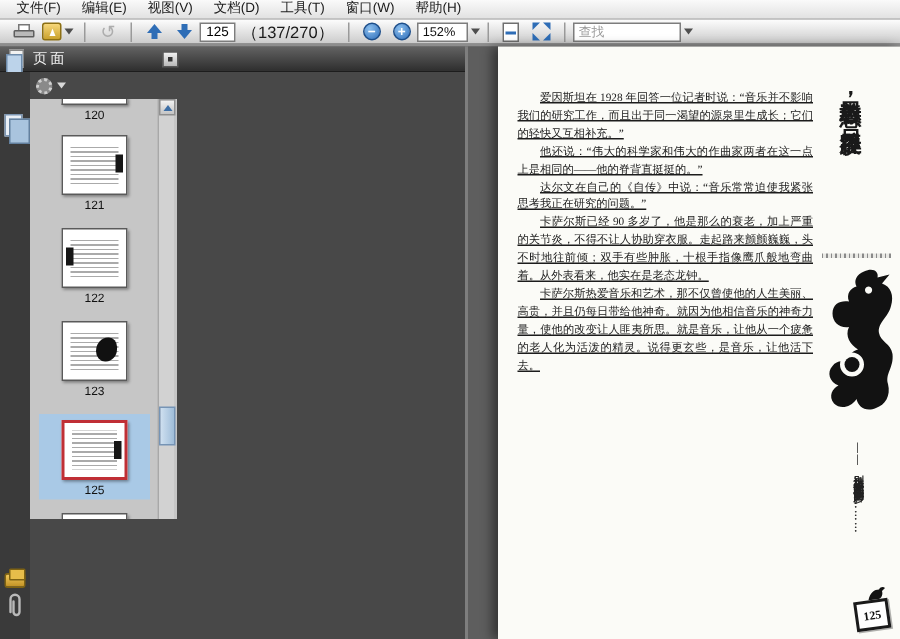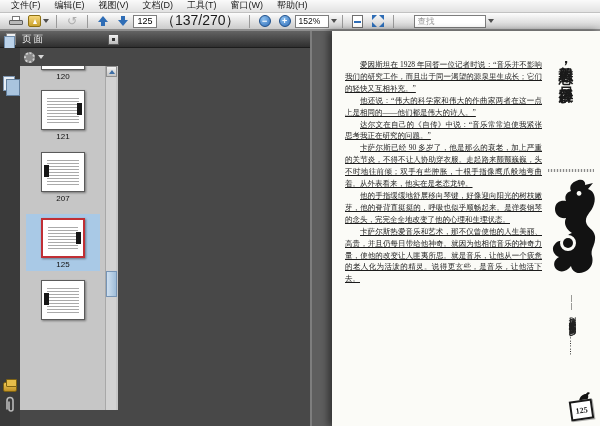--- a/index.html
+++ b/index.html
@@ -27,35 +27,35 @@
                    border-left:2.5px solid transparent; border-right:2.5px solid transparent; border-bottom:5px solid #fff; }
   .caret { width:0; height:0; border-left:3px solid transparent; border-right:3px solid transparent;
            border-top:4px solid #4e4e4e; margin-left:2px; }
   .prevview { font-size:12px; color:#adadad; line-height:12px; }
   .navarrow { display:flex; flex-direction:column; align-items:center; }
   .navarrow .head-up { width:0;height:0;border-left:5px solid transparent;border-right:5px solid transparent;border-bottom:6px solid #2e6db6; }
   .navarrow .head-down { width:0;height:0;border-left:5px solid transparent;border-right:5px solid transparent;border-top:6px solid #2e6db6; }
   .navarrow .stem { width:4px; height:4px; background:#2e6db6; }
   .pagebox { width:24px; height:13px; border:1px solid #7d7d7d; background:#fff; font-size:9px;
              text-align:center; font-family:"Liberation Sans",sans-serif; padding:0; }
-  .pcount { font-size:14px; color:#1a1a1a; margin:17px 4px; white-space:nowrap; }
+  .pcount { font-size:11px; color:#1a1a1a; margin:17px 4px; white-space:nowrap; }
   .zoomcircle { width:12px; height:12px; border-radius:50%; border:1px solid #1d4e8a;
                 background:radial-gradient(circle at 35% 30%, #8cc0ef, #2f6db8);
                 color:#fff; font-size:9px; font-weight:bold; line-height:10px; text-align:center; }
   .zoombox { width:34px; height:13px; border:1px solid #7d7d7d; background:#fff; font-size:8.5px;
              display:flex; align-items:center; padding-left:3px; color:#111; }
   .fitw { width:11px; height:13px; background:#fff; border:1px solid #6f6f6f; position:relative; }
   .fitw::after { content:""; position:absolute; left:1px; top:5px; width:7px; height:2px; background:#2e6db6; }
   .fitp { width:12px; height:12px; position:relative; }
   .fitp i { position:absolute; width:0; height:0; }
   .fitp .a1 { left:0; top:0; border-top:5px solid #2e6db6; border-right:5px solid transparent; }
   .fitp .a2 { right:0; top:0; border-top:5px solid #2e6db6; border-left:5px solid transparent; }
   .fitp .a3 { left:0; bottom:0; border-bottom:5px solid #2e6db6; border-right:5px solid transparent; }
   .fitp .a4 { right:0; bottom:0; border-bottom:5px solid #2e6db6; border-left:5px solid transparent; }
-  .findbox { width:72px; height:13px; border:1px solid #7d7d7d; background:#fff; font-size:8.5px; padding:0 3px;margin-left:15px; }
+  .findbox { width:72px; height:13px; border:1px solid #7d7d7d; background:#fff; font-size:8.5px; padding:0 3px; }
   .findbox::placeholder { color:#9a9a9a; }
 
   
   .content { position:absolute; left:0; top:31px; width:600px; height:395px; }
 
   .panel-header { position:absolute; left:0; top:0; width:310px; height:17px;
                   background:linear-gradient(#636363,#2f2f2f); display:flex; align-items:center;
                   border-bottom:1px solid #1d1d1d;text-align:right; }
   .ph-icon { width:10px; height:12px; margin:0 6px 0 6px; background:#f2f2f2; border:1px solid #888;
              position:relative; }
@@ -77,21 +77,21 @@
                            background:#e7bd4a; border:1px solid #7e6212; border-radius:1px; }
   .strip-clip { position:absolute; left:4px; bottom:8px; }
 
   .panel-bg { position:absolute; left:20px; top:17px; width:290px; height:378px; background:#484848; }
   .opts-row { position:absolute; left:20px; top:17px; width:98px; height:18px; background:#484848;
               display:flex; align-items:center; padding-left:4px; }
   .gear { width:11px; height:11px; border-radius:50%; border:2px dotted #cfcfcf; background:#8a8a8a; }
   .opts-caret { width:0; height:0; border-left:3px solid transparent; border-right:3px solid transparent;
                 border-top:4px solid #d8d8d8; margin-left:3px; }
 
-  .thumbs-pane { position:absolute; left:20px; top:35px; width:98px; height:344px;
+  .thumbs-pane { position:absolute; left:20px; top:35px; width:98px; height:280px;
                  background:#c6c6c6; overflow:hidden; }
   .thumb-list { position:absolute; left:0; top:0; width:86px; display:flex; flex-direction:column;
                 align-items:center; padding-top:0; }
   .thumb-item { display:flex; flex-direction:column; align-items:center; margin-bottom:11px; }
   .thumb { width:44px; height:40px; background:#fff; border:1px solid #5a5a5a;
            box-shadow:1px 1px 2px rgba(0,0,0,.4); position:relative; overflow:hidden; }
   .thumb .mini { position:absolute; left:5px; right:5px; top:5px; bottom:5px;
                  background:repeating-linear-gradient(#fff 0 2px, #9b9b9b 2px 3px); opacity:.85; }
   .thumb.mark-left::after, .thumb.mark-right::after { content:""; position:absolute; top:12px; width:5px; height:12px; background:#161616; }
   .thumb.mark-left::after { left:2px; } .thumb.mark-right::after { right:2px; }
@@ -249,21 +249,27 @@
         <div class="thumb-item">
           <span class="thumb mark-right">
               <span class="mini"></span>
             </span>
           <span class="thumb-label">121</span>
         </div>
         <div class="thumb-item">
           <span class="thumb mark-left">
               <span class="mini"></span>
             </span>
-          <span class="thumb-label">207</span>
+          <span class="thumb-label">122</span>
+        </div>
+        <div class="thumb-item">
+          <span class="thumb dragon">
+              <span class="mini"></span>
+            </span>
+          <span class="thumb-label">123</span>
         </div>
         <div class="thumb-item selected">
           <span class="thumb mark-right">
               <span class="mini"></span>
             </span>
           <span class="thumb-label">125</span>
         </div>
         <div class="thumb-item">
           <span class="thumb mark-left">
               <span class="mini"></span>
@@ -282,24 +288,23 @@
           </span>
       </div>
     </div>
 
     <div class="splitter"></div>
 
     <div class="docpane">
       <div class="page">
         <div class="page-text">
           <p>爱因斯坦在 1928 年回答一位记者时说：“音乐并不影响我们的研究工作，而且出于同一渴望的源泉里生成长；它们的轻快又互相补充。”</p>
-          <p>他还说：“伟大的科学家和伟大的作曲家两者在这一点上是相同的——他们都是伟大的诗人。”</p>
+          <p>他还说：“伟大的科学家和伟大的作曲家两者在这一点上是相同的——他的脊背直挺挺的。”</p>
           <p>达尔文在自己的《自传》中说：“音乐常常迫使我紧张思考我正在研究的问题。”</p>
           <p>卡萨尔斯已经 90 多岁了，他是那么的衰老，加上严重的关节炎，不得不让人协助穿衣服。走起路来颤颤巍巍，头不时地往前倾；双手有些肿胀，十根手指像鹰爪般地弯曲着。从外表看来，他实在是老态龙钟。</p>
-          <p>他的手指缓缓地舒展移向琴键，好像迎向阳光的树枝嫩芽，他的脊背直挺挺的，呼吸也似乎顺畅起来。是弹奏钢琴的念头，完完全全地改变了他的心理和生理状态。</p>
           <p>卡萨尔斯热爱音乐和艺术，那不仅曾使他的人生美丽、高贵，并且仍每日带给他神奇。就因为他相信音乐的神奇力量，使他的改变让人匪夷所思。就是音乐，让他从一个疲惫的老人化为活泼的精灵。说得更玄些，是音乐，让他活下去。</p>
         </div>
 
         <div class="page-sidebar">
           <div class="chapter-title">善思敢想，另辟蹊径</div>
           <div class="smallprint"></div>
           <div class="dragon-art">
             <svg width="52" height="112" viewBox="0 0 52 112">
               <path fill="#121212" d="M30 4 c6 -3 10 0 9 4 l8 -2 -5 6 c6 2 8 8 6 15 -2 8 -9 11 -8 18 1 6 8 7 9 14 1 9 -5 13 -3 20 2 8 -2 14 -8 16 -7 3 -12 -1 -13 -6 -4 6 -11 7 -15 3 -4 -5 -1 -10 3 -12 -6 -2 -8 -9 -4 -13 3 -4 8 -4 11 -1 -1 -6 2 -9 6 -10 -5 -3 -9 -9 -6 -15 -6 1 -11 -3 -11 -9 0 -7 6 -9 11 -8 -2 -5 1 -9 5 -10 -2 -4 0 -8 5 -10z"></path>
               <path fill="#fbfbf7" d="M33 14 a2.4 2.4 0 1 0 .1 0z M22 58 a8 8 0 0 0 0 16 a8 8 0 0 0 0 -16z"></path>

